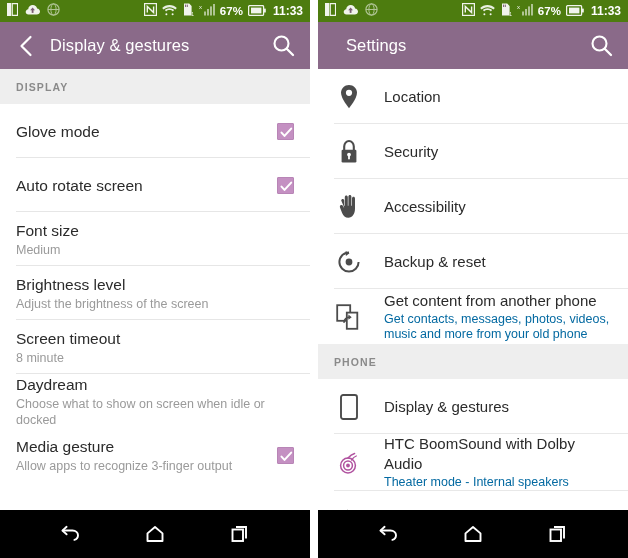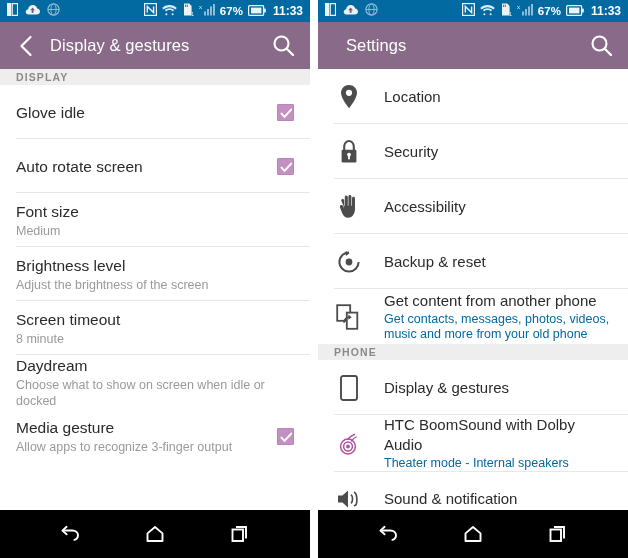--- a/index.html
+++ b/index.html
@@ -24,21 +24,21 @@
     width: 310px;
     height: 558px;
     background: #ffffff;
     overflow: hidden;
   }
   .phone.right { margin-left: 8px; width: 310px; }
 
   
   .statusbar {
     height: 22px;
-    background: #0369a1;
+    background: #4d7c0f;
     display: flex;
     align-items: center;
     padding: 0 7px;
     color: #ffffff;
   }
   .sb-left { display: flex; align-items: center; gap: 7px; }
   .sb-right { margin-left: auto; display: flex; align-items: center; gap: 5px; }
   .sb-icon { display: block; opacity: .92; }
   .sb-icon.dim { opacity: .55; }
   .sb-text {
@@ -75,21 +75,21 @@
     top: 69px;
     left: 0;
     right: 0;
     bottom: 48px;
     background: #ffffff;
     overflow: hidden;
   }
 
   .section-header {
     background: #eeeeee;
-    height: 16px;
+    height: 35px;
     display: flex;
     align-items: center;
     padding: 0 16px;
     font-size: 10.5px;
     font-weight: bold;
     letter-spacing: 1.1px;
     color: #8a8a8a;
   }
 
   
@@ -281,21 +281,21 @@
           </svg>
       </span>
     </div>
 
     <div class="body">
 
       <div class="section-header">DISPLAY</div>
 
       <div class="row">
         <div class="row-text">
-          <div class="row-title">Glove idle</div>
+          <div class="row-title">Glove mode</div>
         </div>
         <div class="checkbox">
           <svg width="15" height="15" viewBox="0 0 15 15">
               <path d="M2.5 7.6l3 3.3L12.2 3.6" fill="none" stroke="#fff" stroke-width="2" stroke-linecap="round" stroke-linejoin="round"></path>
             </svg>
         </div>
       </div>
 
       <div class="row">
         <div class="row-text">

